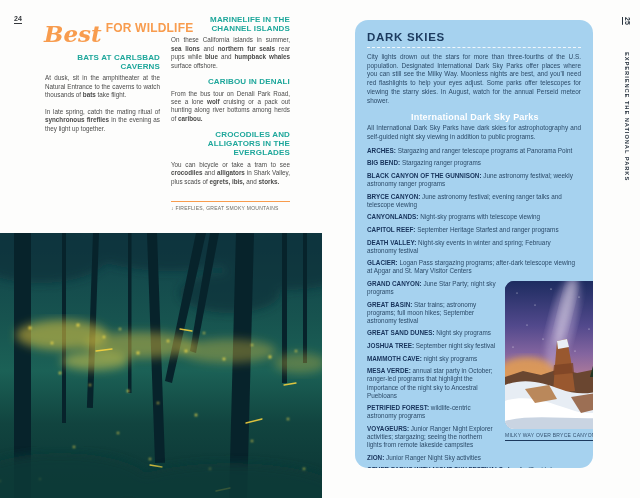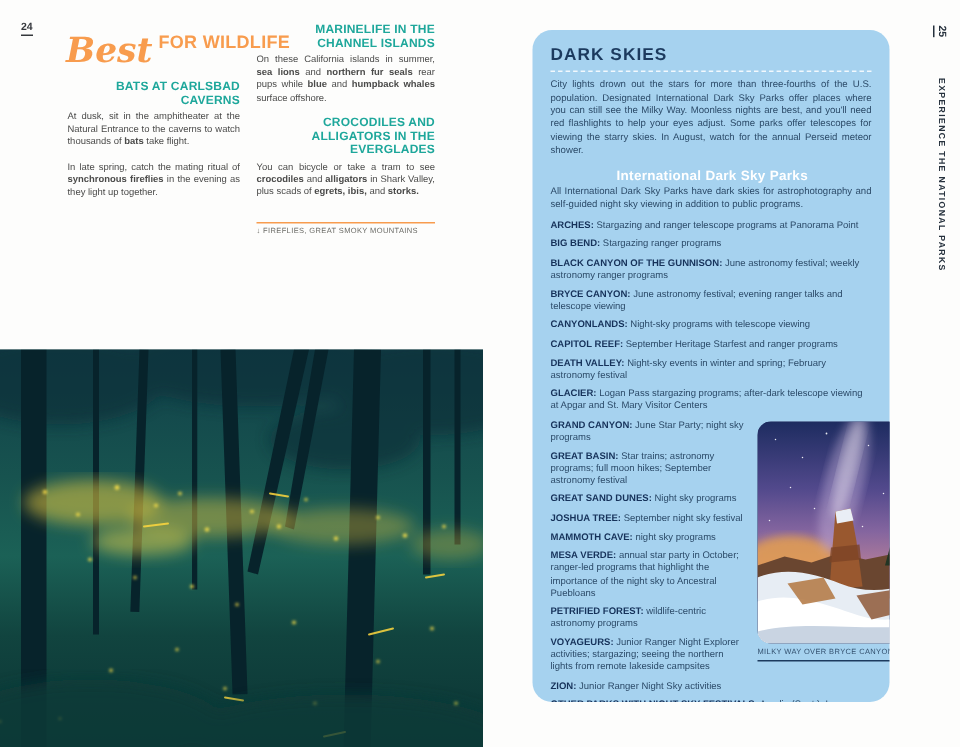--- a/index.html
+++ b/index.html
@@ -69,20 +69,24 @@
 
 </div>
 
 <div class="wl-col wl-col2" data-name="wildlife-column-2">
 
     <div class="wl-section" data-name="wildlife-section">
       <h3 data-name="wildlife-section-heading">MARINELIFE IN THE CHANNEL ISLANDS</h3>
       <p data-name="wildlife-section-body"><span>On these California islands in summer, </span><b>sea lions</b><span> and </span><b>northern fur seals</b><span> rear pups while </span><b>blue</b><span> and </span><b>humpback whales</b><span> surface offshore.</span></p>
     </div>
 
+    <div class="wl-section" data-name="wildlife-section">
+      <h3 data-name="wildlife-section-heading">CARIBOU IN DENALI</h3>
+      <p data-name="wildlife-section-body"><span>From the bus tour on Denali Park Road, see a lone </span><b>wolf</b><span> cruising or a pack out hunting along river bottoms among herds of </span><b>caribou.</b></p>
+    </div>
 
     <div class="wl-section" data-name="wildlife-section">
       <h3 data-name="wildlife-section-heading">CROCODILES AND ALLIGATORS IN THE EVERGLADES</h3>
       <p data-name="wildlife-section-body"><span>You can bicycle or take a tram to see </span><b>crocodiles</b><span> and </span><b>alligators</b><span> in Shark Valley, plus scads of </span><b>egrets, ibis,</b><span> and </span><b>storks.</b></p>
     </div>
 
   <div class="photo-caption-left" data-name="fireflies-photo-caption">↓ FIREFLIES, GREAT SMOKY MOUNTAINS</div>
 </div>
 
 <div class="photo-fireflies" data-name="fireflies-photo">

